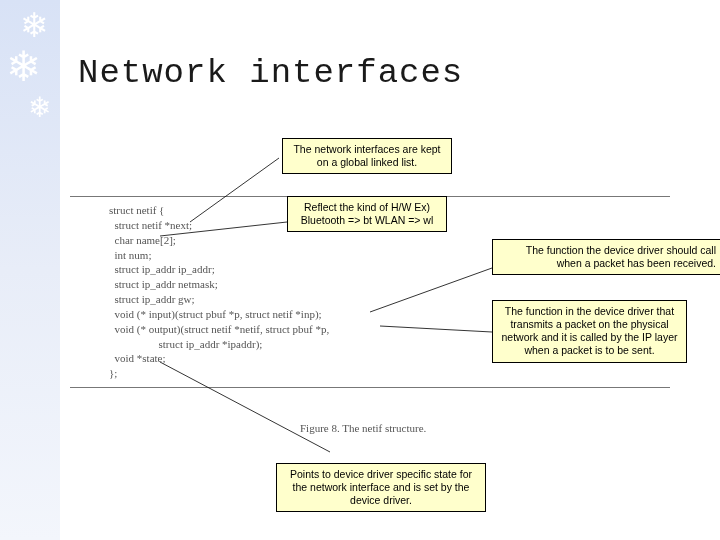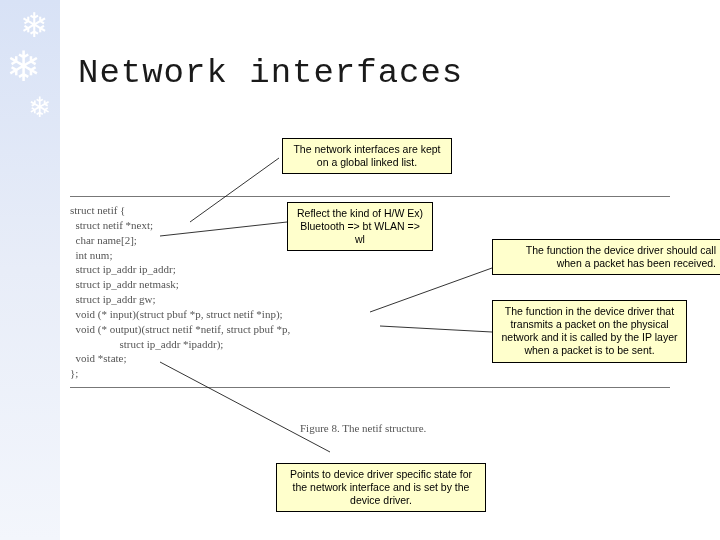--- a/index.html
+++ b/index.html
@@ -36,20 +36,21 @@
     border-top: 1px solid #777;
     border-bottom: 1px solid #777;
     padding: 6px 0 6px 0;
   }
   .code-area pre {
     font-family: "Times New Roman", serif;
     font-size: 11px;
     color: #555;
     line-height: 1.35;
     white-space: pre;
+    margin-left: 39px;
   }
   .fig-caption {
     position: absolute;
     left: 300px; top: 422px;
     font-family: "Times New Roman", serif;
     font-size: 11px;
     color: #555;
   }
   .callout {
     position: absolute;
@@ -92,21 +93,21 @@
 <span>  void (* output)(struct netif *netif, struct pbuf *p,</span>
 <span>                  struct ip_addr *ipaddr);</span>
 <span>  void *state;</span>
 <span>};</span></pre>
 </div>
 <div class="fig-caption">Figure 8. The netif structure.</div>
 
 <div class="callout" style="left:282px; top:138px; width:170px;">The network interfaces are
 kept on a global linked list.</div>
 
-<div class="callout" style="left:287px; top:202px; width:146px;">Reflect the kind of H/W
+<div class="callout" style="left:287px; top:196px; width:160px;">Reflect the kind of H/W
 Ex) Bluetooth =&gt; bt
 WLAN =&gt; wl</div>
 
 <div class="callout" style="left:492px; top:239px; width:231px;text-align:right;">The function the device driver
 should call when a packet has
 been received.</div>
 
 <div class="callout" style="left:492px; top:300px; width:195px;">The function in the device driver
 that transmits a packet on the
 physical network and it is called

